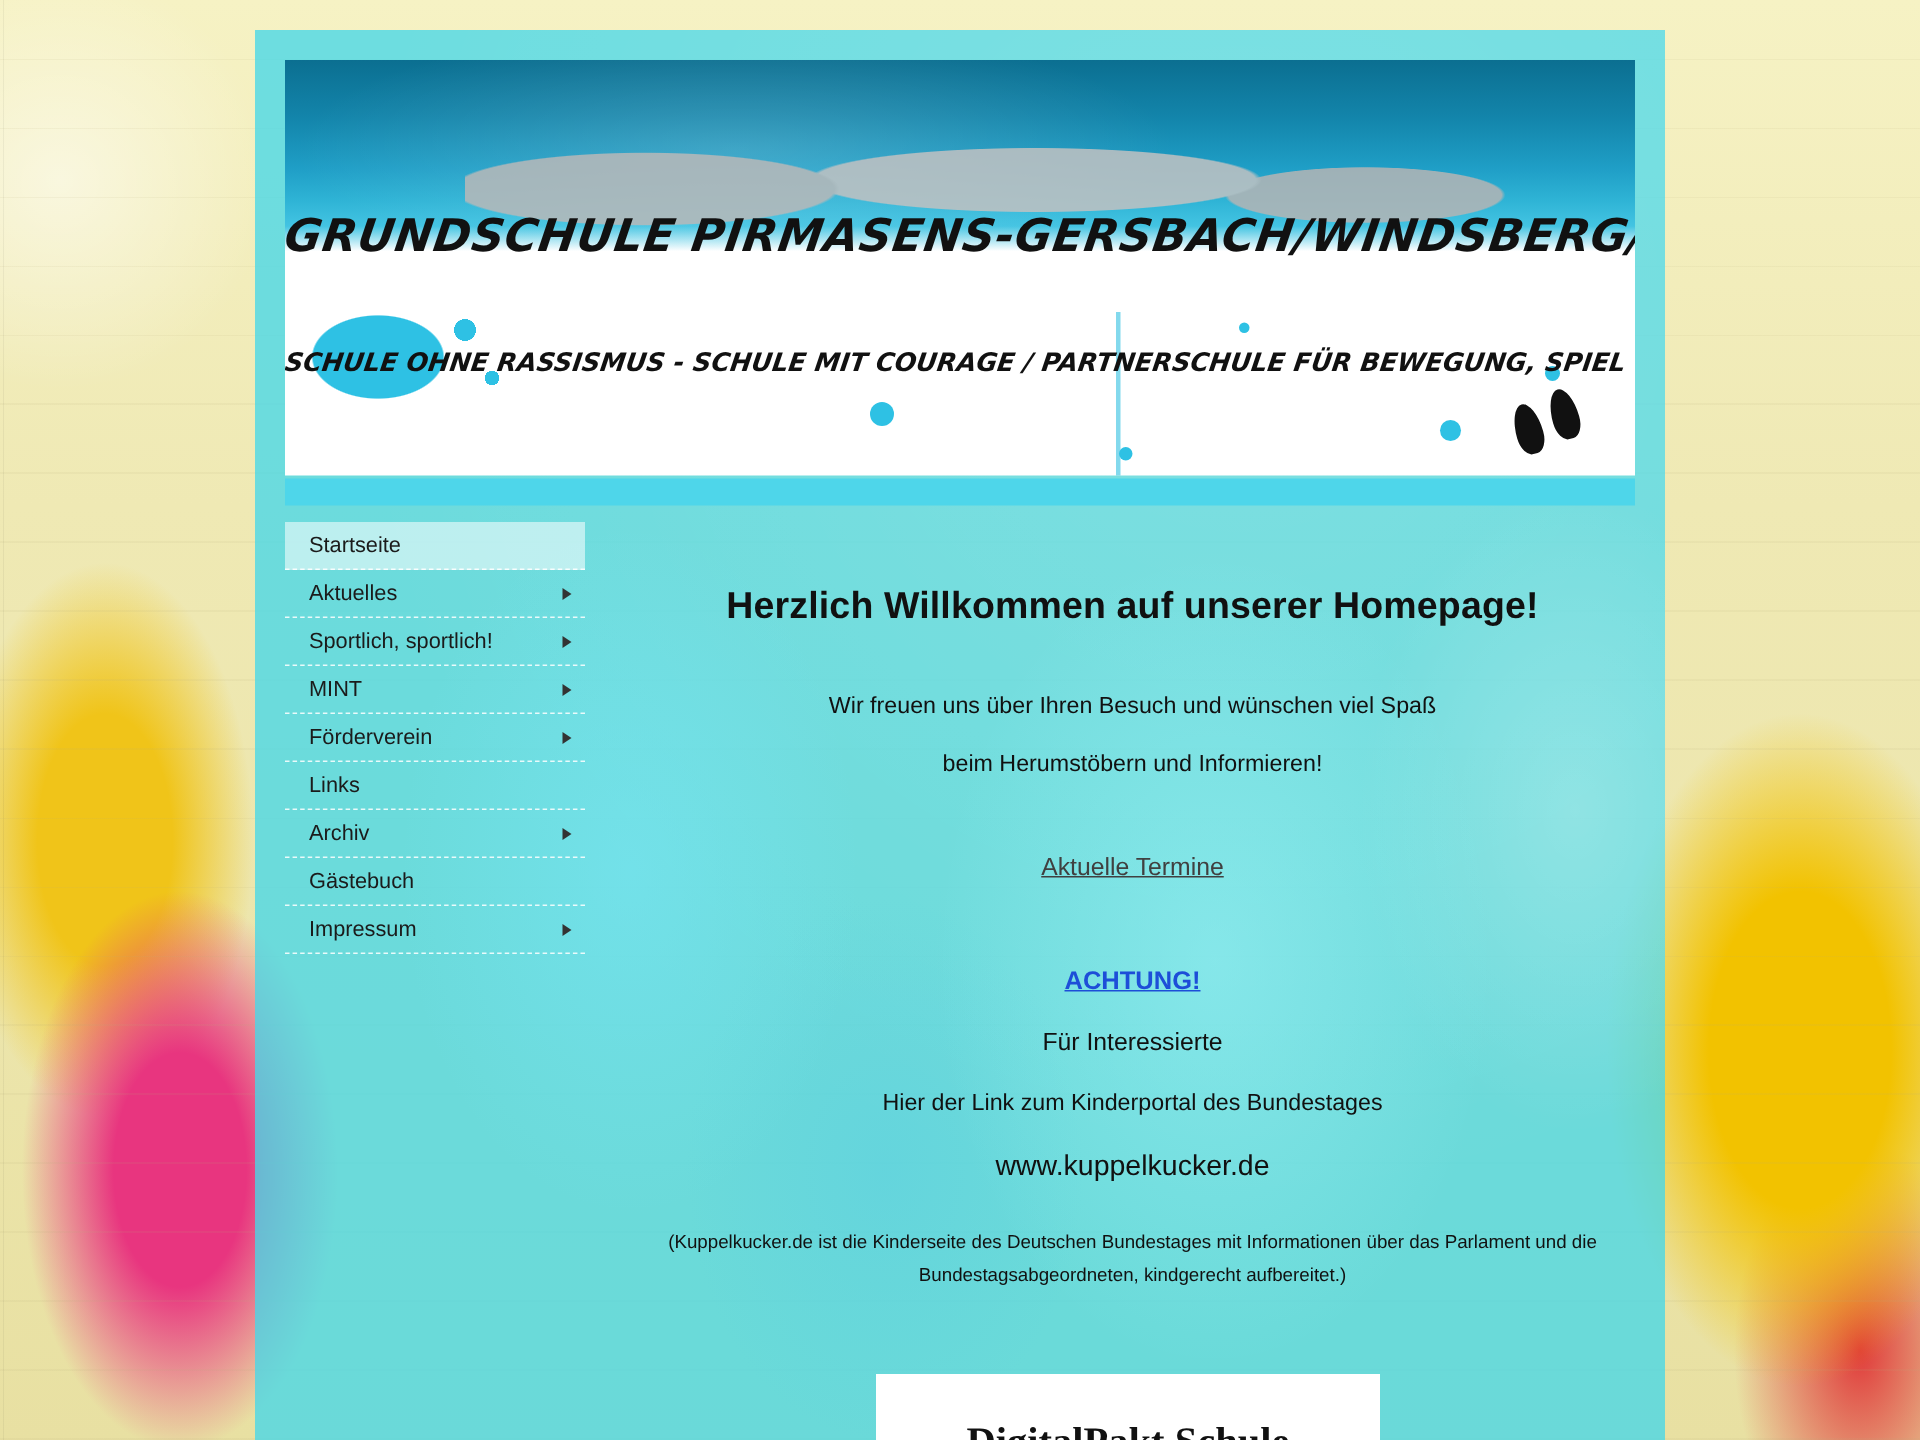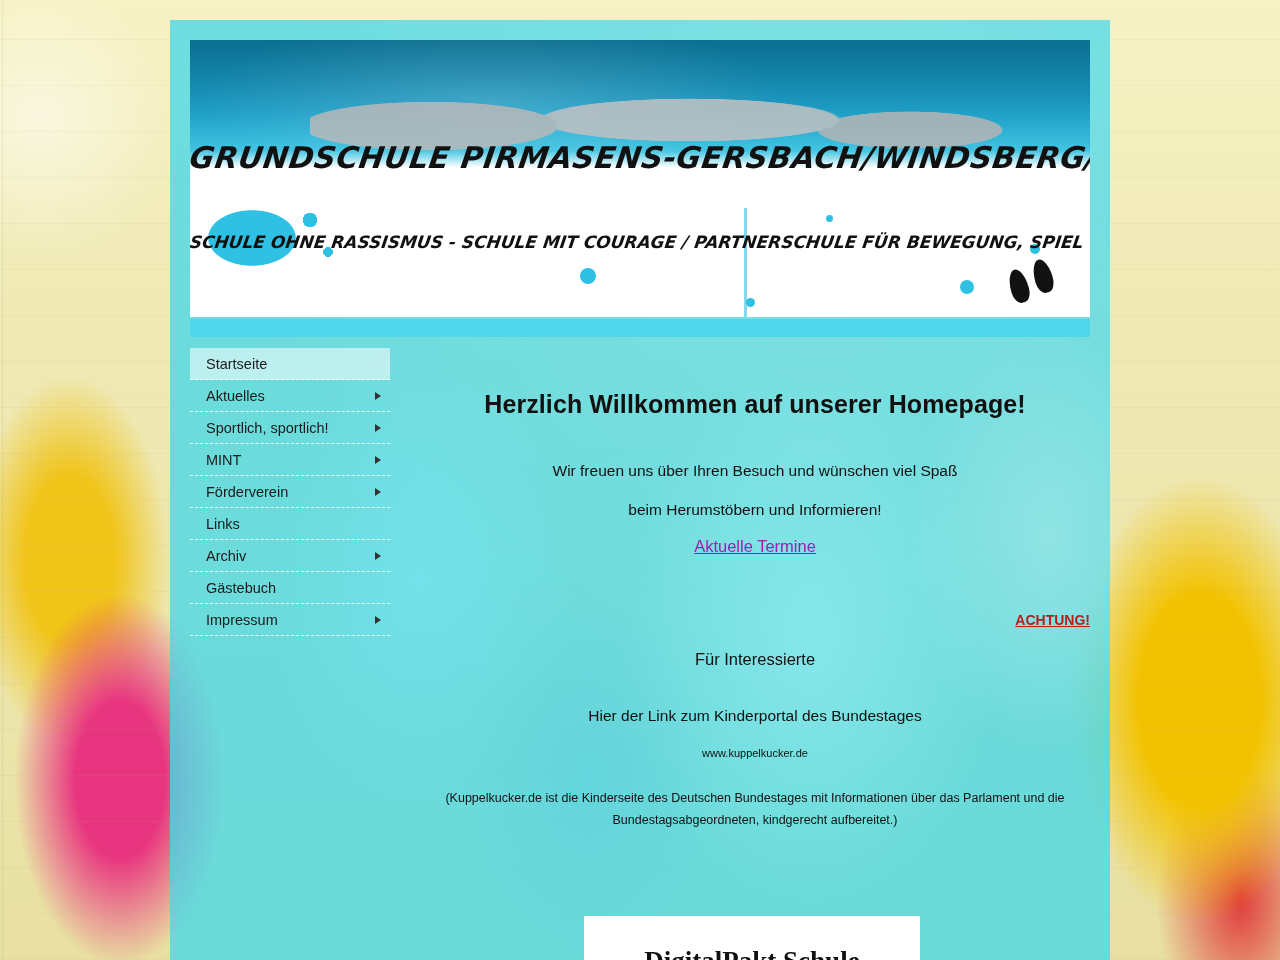--- a/index.html
+++ b/index.html
@@ -152,37 +152,36 @@
     margin: 0 0 32px 0;
     letter-spacing: .1px;
   }
   .para {
     font-size: 15.5px;
     line-height: 39px;
     margin: 0;
   }
   .termine-link {
     display: inline-block;
-    margin-top: 8px;
+    margin-top: 40px;
     font-size: 16.5px;
-    color: #a21caf;
+    color: #404040;
     text-decoration: underline;
     cursor: pointer;
   }
   .achtung {
     margin-top: 56px;
-    font-size: 14px;
+    font-size: 17px;
     font-weight: bold;
-    color: #b91c1c;
+    color: #1d4ed8;
     text-decoration: underline;
-    text-align: right;
   }
   .interessierte { margin-top: 22px; font-size: 16.5px; }
-  .kinderportal  { margin-top: 38px; font-size: 15.5px; }
-  .kuppel-url    { margin-top: 22px; font-size: 11px; }
+  .kinderportal  { margin-top: 22px; font-size: 15.5px; }
+  .kuppel-url    { margin-top: 22px; font-size: 19px; }
   .note {
     margin-top: 28px;
     font-size: 12.5px;
     line-height: 22px;
     padding: 0 6px;
   }
 
   .digitalpakt-card {
     position: absolute;
     left: 414px; top: 896px;

